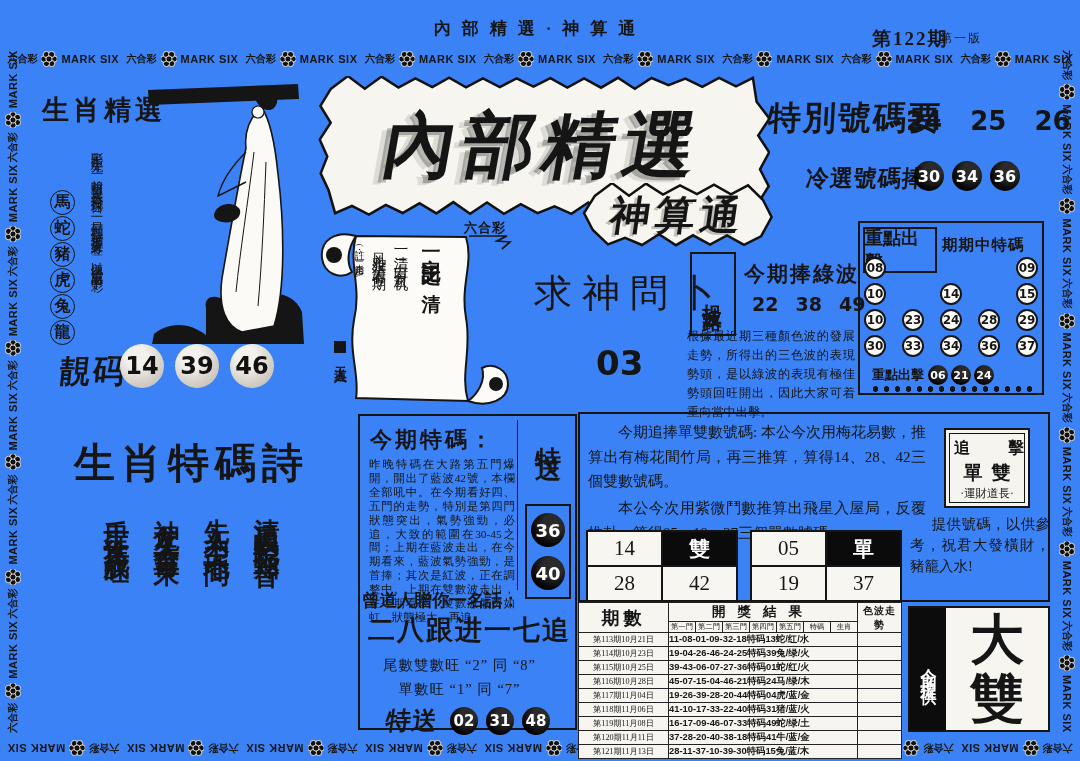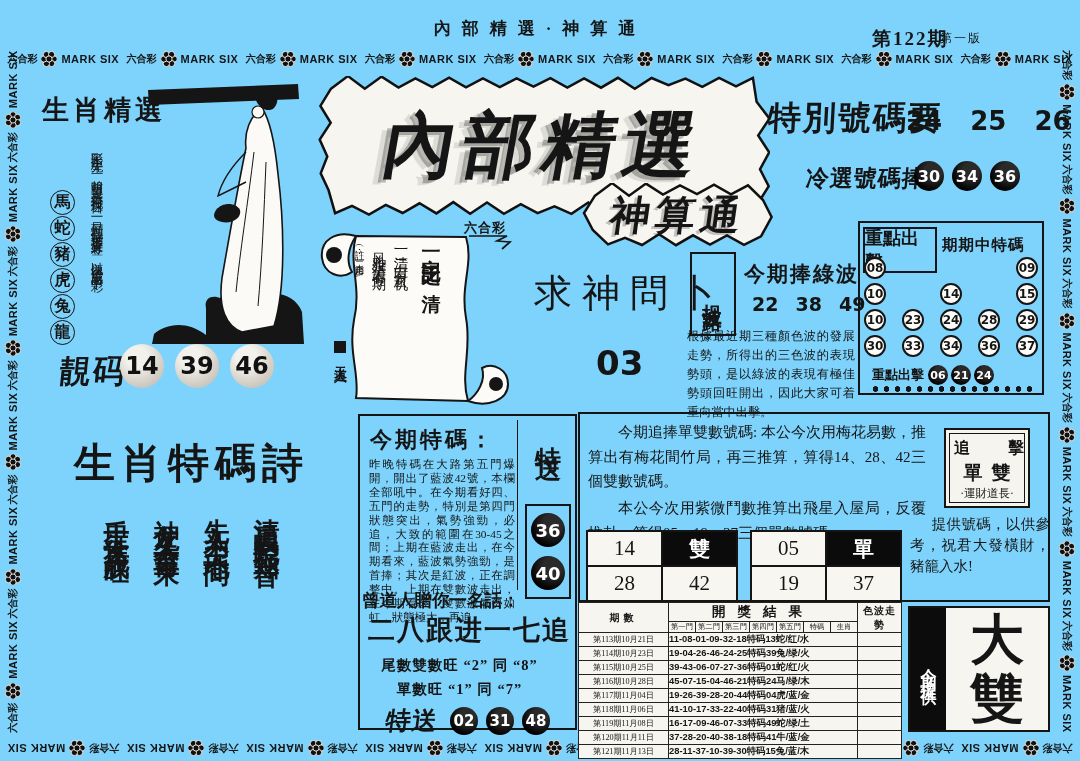--- a/index.html
+++ b/index.html
@@ -1,18 +1,18 @@
 <!DOCTYPE html>
 <html><head>
 <meta charset="utf-8">
 <style>
   *{box-sizing:border-box;margin:0;padding:0}
   html,body{width:1080px;height:761px;overflow:hidden}
   body{background:#efede7;font-family:"Liberation Serif",serif;color:#151515}
-  .page{position:relative;width:1080px;height:761px;background:#7dd3fc}
+  .page{position:relative;width:1080px;height:761px;background:#3b82f6}
   .abs{position:absolute}
 
   
   .masthead{top:17px;left:0;width:100%;text-align:center;font-size:17px;font-weight:bold;letter-spacing:11px}
   .issue{top:26px;left:872px;font-size:19px;font-weight:bold;letter-spacing:2px}
   .edition{top:30px;left:940px;font-size:12px;font-weight:normal;letter-spacing:2px}
 
   
   .ms-strip{display:flex;align-items:center;justify-content:space-evenly;height:26px;overflow:hidden;white-space:nowrap}
   .ms-unit{display:inline-flex;align-items:center;gap:4px;font-family:"Liberation Sans",sans-serif}
@@ -87,21 +87,21 @@
   
   .tips-box{left:358px;top:414px;width:219px;height:316px;border:2.5px solid #151515}
   .tips-title{position:absolute;left:10px;top:9px;font-size:22px;font-weight:900;letter-spacing:3px}
   .tips-divider{position:absolute;left:157px;top:4px;height:170px;border-left:1.5px solid #151515}
   .tesong-col{position:absolute;left:161px;top:10px;width:54px;display:flex;flex-direction:column;align-items:center}
   .tesong-label{writing-mode:vertical-rl;text-orientation:upright;font-size:26px;font-weight:900;letter-spacing:9px;height:70px}
   .tesong-frame{margin-top:8px;border:2px solid #151515;padding:7px 4px;display:flex;flex-direction:column;gap:9px;align-items:center}
   .tips-body{position:absolute;left:9px;top:42px;width:146px;font-size:11.4px;line-height:13.9px;text-align:justify}
   .quote-intro{position:absolute;left:2px;top:172px;font-size:17.5px;font-weight:900}
   .quote{position:absolute;left:0;top:196px;width:219px;text-align:center;font-size:27px;font-weight:900;letter-spacing:2px}
-  .tail{position:absolute;left:0;width:199px;text-align:center;font-size:14.5px;font-weight:bold;letter-spacing:1px}
+  .tail{position:absolute;left:0;width:199px;text-align:center;font-size:14.5px;font-weight:normal;letter-spacing:1px}
   .tail1{top:240px}.tail2{top:264px}
   .tips-bottom{position:absolute;left:26px;top:288px;display:flex;align-items:center;gap:12px}
   .tips-bottom-label{font-size:25px;font-weight:900;transform:skewX(-8deg);letter-spacing:1px}
   .ball-row{display:flex;gap:8px}
 
   
   .analysis-box{left:578px;top:412px;width:472px;height:190px;border:2px solid #151515}
   .ap{position:absolute;left:8px;width:338px;font-size:15px;line-height:24.5px;text-indent:2em;text-align:justify}
   .ap1{top:6px}.ap2{top:82px}
   .oe-wrap{position:absolute;left:6px;top:116px;display:flex;gap:12px}
@@ -111,21 +111,21 @@
   .chase{position:absolute;left:364px;top:14px;width:86px;height:80px;border:2px solid #151515;outline:1px solid #151515;outline-offset:-6px;padding:8px 8px 5px;display:flex;flex-direction:column;justify-content:space-between;background:#f6f4ee}
   .chase-top{font-size:16px;font-weight:900;letter-spacing:38px;white-space:nowrap;overflow:visible}
   .chase-mid{text-align:center;font-size:19px;font-weight:900;letter-spacing:9px;margin-right:-9px}
   .chase-bot{text-align:center;font-size:11.5px}
   .note{position:absolute;left:330px;top:100px;width:140px;font-size:14.5px;line-height:21px;text-indent:1.5em;text-align:justify}
 
   
   .res-wrap{left:578px;top:602px}
   .res{border-collapse:collapse;background:#f7f5f0}
   .res th,.res td{border:1px solid #222;padding:0}
-  .hperiod{width:90px;font-size:10px;font-weight:900;letter-spacing:4px}
+  .hperiod{width:90px;font-size:18px;font-weight:900;letter-spacing:4px}
   .hresult{font-size:13.5px;font-weight:900;letter-spacing:12px;height:16px}
   .hsub{width:27px;font-size:7.3px;font-weight:normal;height:10px;white-space:nowrap}
   .hwave{width:44px;font-size:10px;font-weight:900;letter-spacing:1px}
   .res tbody td{height:11px}
   .rperiod{font-size:8.2px;text-align:center;white-space:nowrap}
   .rresult{font:bold 9.4px "Liberation Sans",sans-serif;white-space:nowrap;padding-left:3px}
   .rwave{width:44px}
 
   
   .provide-box{left:908px;top:606px;width:142px;height:126px;border:2.5px solid #151515;display:flex;background:#f7f5f0}

